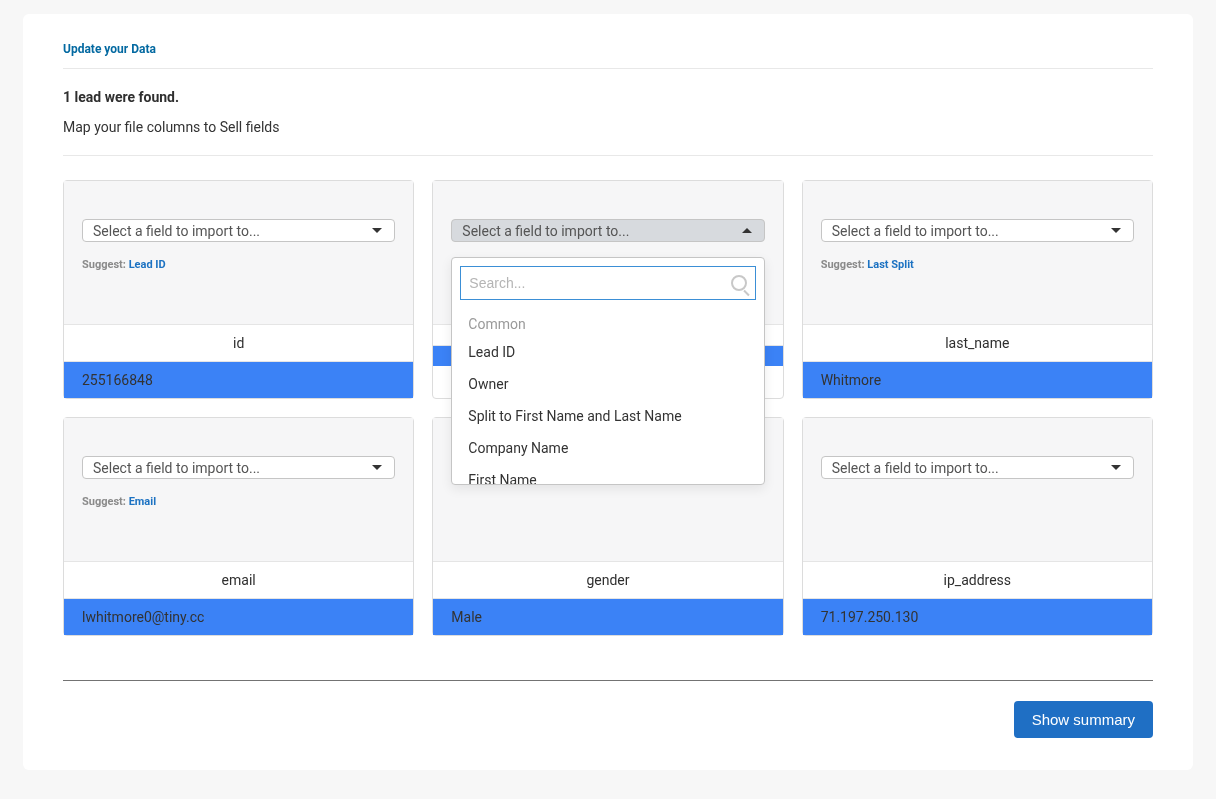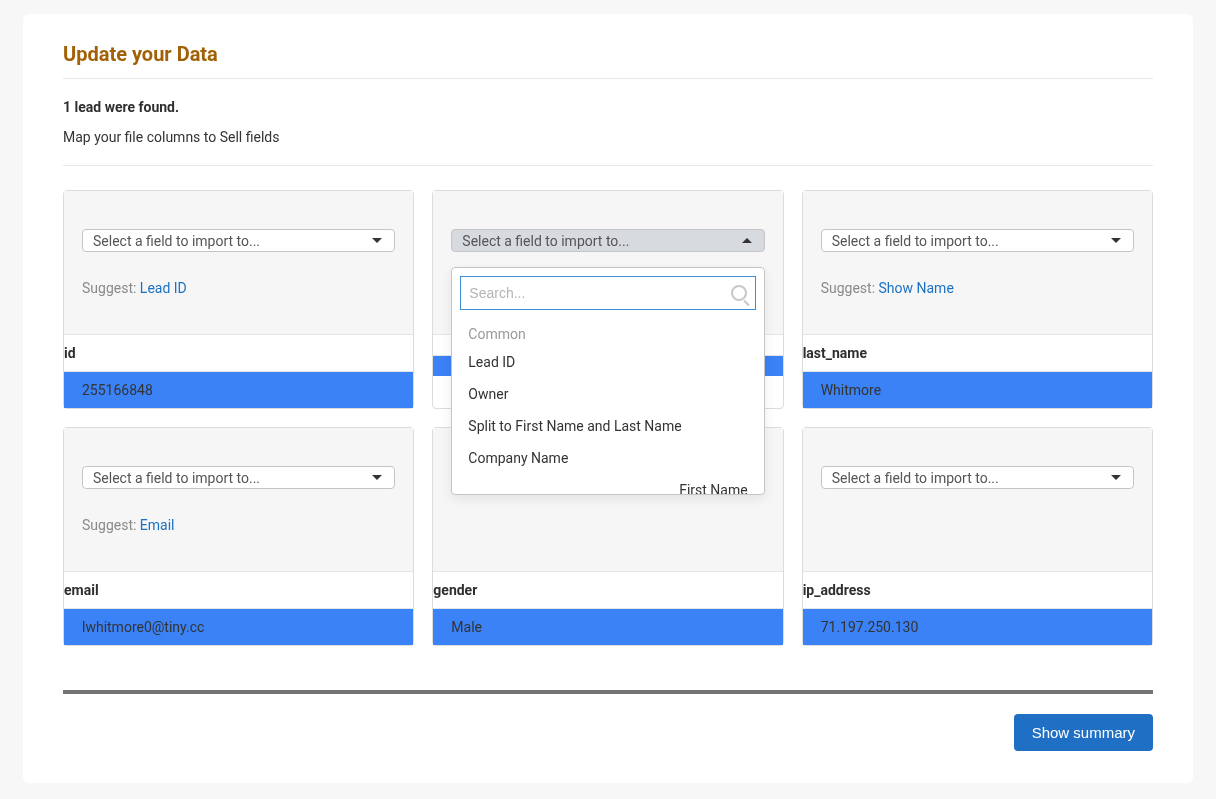--- a/index.html
+++ b/index.html
@@ -10,23 +10,23 @@
     font-size: 14px;
   }
   .page {
     background: #fff;
     margin: 14px auto;
     max-width: 1170px;
     border-radius: 6px;
     padding: 28px 40px 32px 40px;
   }
   .title {
-    font-size: 20px;
+    font-size: 12px;
     font-weight: 700;
-    color: #a16207;
+    color: #0369a1;
     margin-bottom: 8px;
   }
   .hr { border: none; border-top: 1px solid #e8e8e8; margin: 12px 0 20px 0; }
   .found { font-weight: 700; margin-bottom: 14px; }
   .instruct { color: #333; font-weight: 400; margin-bottom: 20px; }
   .hr2 { border: none; border-top: 1px solid #e8e8e8; margin-bottom: 24px; }
 
   .grid {
     display: grid;
     grid-template-columns: 1fr 1fr 1fr;
@@ -59,27 +59,27 @@
   .select.active { background: #d7dade; }
   .select-placeholder { color: #555; font-size: 14px; }
   .caret {
     width: 0; height: 0;
     border-left: 5px solid transparent;
     border-right: 5px solid transparent;
   }
   .caret.down { border-top: 5px solid #333; }
   .caret.up   { border-bottom: 5px solid #333; }
 
-  .suggest-row { margin-top: 28px; font-size: 14px; }
+  .suggest-row { margin-top: 16px; font-size: 11px; font-weight: bold; }
   .suggest-label { color: #8a8a8a; }
   .suggest-link { color: #1c72c2; cursor: pointer; }
 
   .colname {
-    text-align: left;
-    font-weight: 700;
+    text-align: center;
+    font-weight: 400;
     padding: 10px 0;
     border-bottom: 1px solid #e5e5e5;
     background: #fff;
   }
   .colval {
     background: #3b82f6;
     padding: 10px 18px;
     color: #333;
   }
 
@@ -129,25 +129,25 @@
     color: #9a9a9a;
     padding: 8px 16px 4px 16px;
     font-size: 14px;
   }
   .dd-option {
     padding: 8px 16px;
     cursor: pointer;
     color: #333;
     font-size: 14px;
   }
-  .dd-option.last { padding-bottom: 2px; overflow:hidden; height:20px;text-align:right;}
+  .dd-option.last { padding-bottom: 2px; overflow:hidden; height:20px;}
 
   .footer {
     margin-top: 44px;
-    border-top: 4px solid #737373;
+    border-top: 1px solid #737373;
     padding-top: 20px;
     display: flex;
     justify-content: flex-end;
   }
   .primary-btn {
     background: #1f6fc4;
     color: #fff;
     border: none;
     border-radius: 4px;
     font-size: 15px;
@@ -209,21 +209,21 @@
     </div>
 
     <div class="card">
       <div class="card-top">
         <div class="select">
           <span class="select-placeholder">Select a field to import to...</span>
           <span class="caret down"></span>
         </div>
         <div class="suggest-row">
           <span class="suggest-label">Suggest:</span>
-          <span class="suggest-link">Show Name</span>
+          <span class="suggest-link">Last Split</span>
         </div>
       </div>
       <div class="colname">last_name</div>
       <div class="colval">Whitmore</div>
     </div>
 
     <div class="card">
       <div class="card-top">
         <div class="select">
           <span class="select-placeholder">Select a field to import to...</span>

